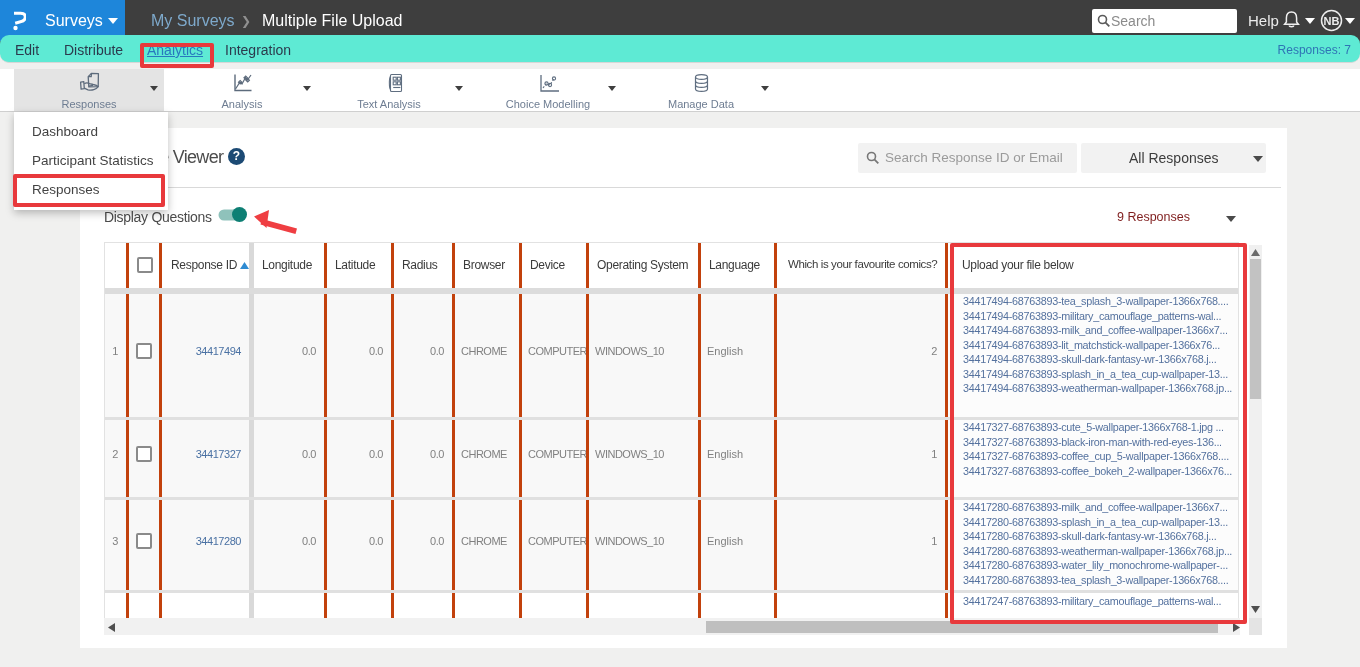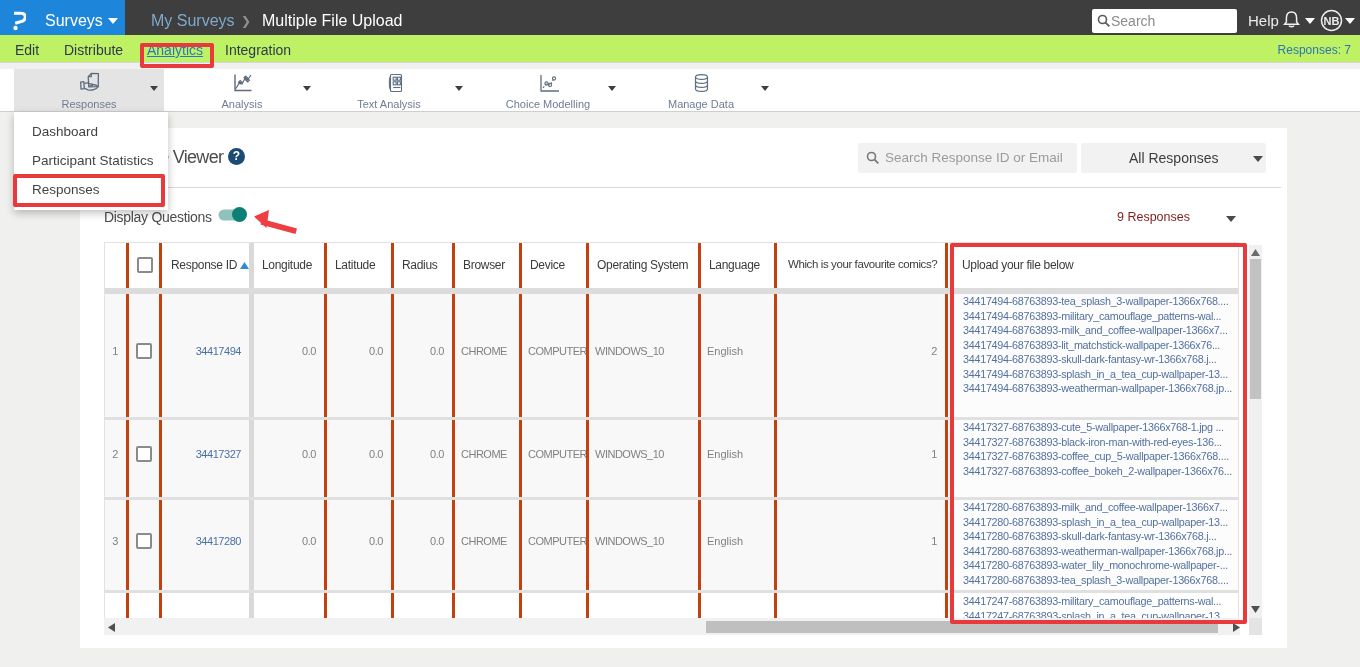--- a/index.html
+++ b/index.html
@@ -14,21 +14,21 @@
   .caret-w { width:0; height:0; border-left:5px solid transparent; border-right:5px solid transparent; border-top:6px solid #fff; position:absolute; }
   .caret-d { width:0; height:0; border-left:5px solid transparent; border-right:5px solid transparent; border-top:6px solid #4a4a4a; position:absolute; }
   #crumb1 { position:absolute; left:151px; top:12px; color:#7ea9cb; font-size:16px; }
   #crumb-sep { position:absolute; left:241px; top:14px; color:#909090; font-size:12px; }
   #crumb2 { position:absolute; left:262px; top:12px; color:#ffffff; font-size:16px; }
   #nav-search { position:absolute; left:1092px; top:9px; width:145px; height:24px; background:#fff; border-radius:2px; }
   #nav-search .ph { position:absolute; left:19px; top:4px; font-size:14px; color:#8b8b8b; }
   #help-lbl { position:absolute; left:1248px; top:12px; color:#ececec; font-size:15px; }
 
   
-  #nav2 { position:absolute; left:0; top:35px; width:1360px; height:28px; background:#bef264; border-bottom:1px solid #d7d7d7; }
+  #nav2 { position:absolute; left:0; top:35px; width:1360px; height:28px; background:#5eead4; border-bottom:1px solid #d7d7d7;border-radius:9px; }
   .nav2item { position:absolute; top:7px; font-size:14px; color:#2b3a4d; }
   #resp7 { position:absolute; right:9px; top:8px; font-size:12px; color:#2e74b5; }
 
   
   #toolbar { position:absolute; left:0; top:69px; width:1360px; height:43px; background:#fff; border-bottom:1px solid #cfcfcf; }
   .tabsel { position:absolute; left:14px; top:0; width:150px; height:42px; background:#e4e4e4; }
   .tablbl { position:absolute; top:29px; font-size:11px; color:#6e7d92; width:150px; text-align:center; }
   .tabicon { position:absolute; top:4px; }
   .tabcaret { position:absolute; top:17px; width:0; height:0; border-left:4px solid transparent; border-right:4px solid transparent; border-top:5px solid #3f3f3f; }
 
@@ -315,21 +315,20 @@
     <div class="c w3"></div>
     <div class="c w4"></div>
     <div class="c w5"></div>
     <div class="c w6"></div>
     <div class="c w7"></div>
     <div class="c w8"></div>
     <div class="c w9"></div>
     <div class="c w10"></div>
     <div class="c w11" style="padding-top:1px;">
       <div class="fl">34417247-68763893-military_camouflage_patterns-wal...</div>
-      <div class="fl">34417247-68763893-splash_in_a_tea_cup-wallpaper-13...</div>
     </div>
   </div>
 </div>
 
 <div class="abs" style="left:1249px; top:245px; width:13px; height:373px; background:#f0f0f0;">
   <svg class="sbtri" style="left:2px; top:4px;" width="9" height="7" viewBox="0 0 9 7">
       <path d="M4.5 0 L9 7 L0 7 Z" fill="#6b6b6b"></path>
     </svg>
   <div class="abs" style="left:1px; top:14px; width:11px; height:140px; background:#c2c2c2;"></div>
   <svg class="sbtri" style="left:2px; top:361px;" width="9" height="7" viewBox="0 0 9 7">

